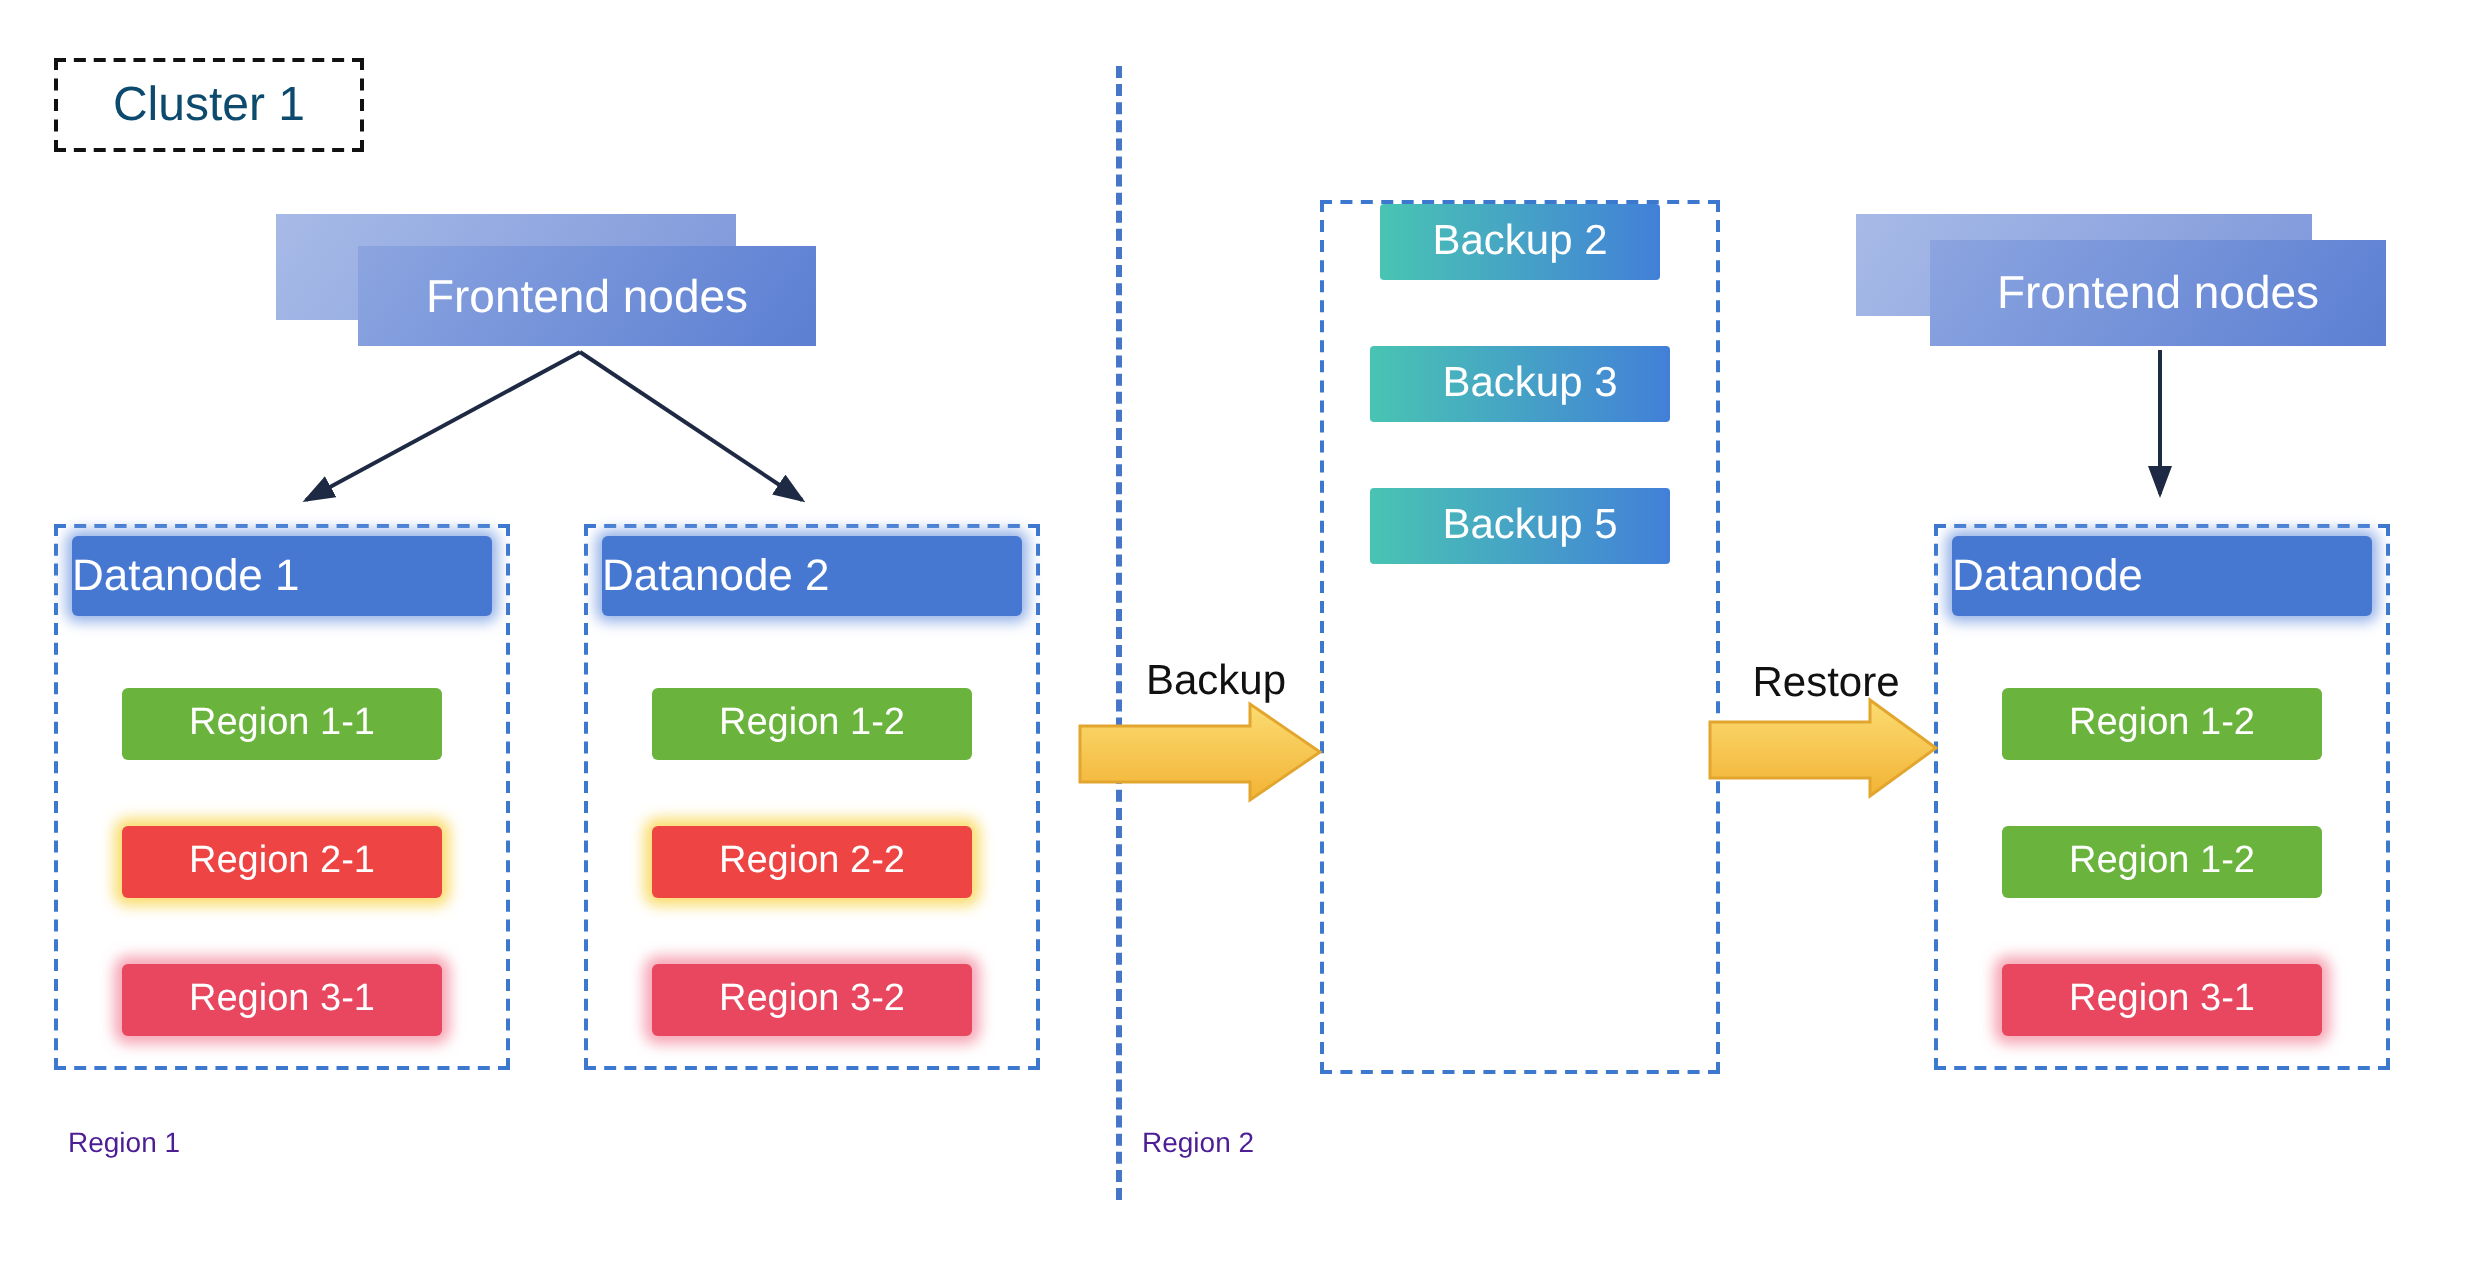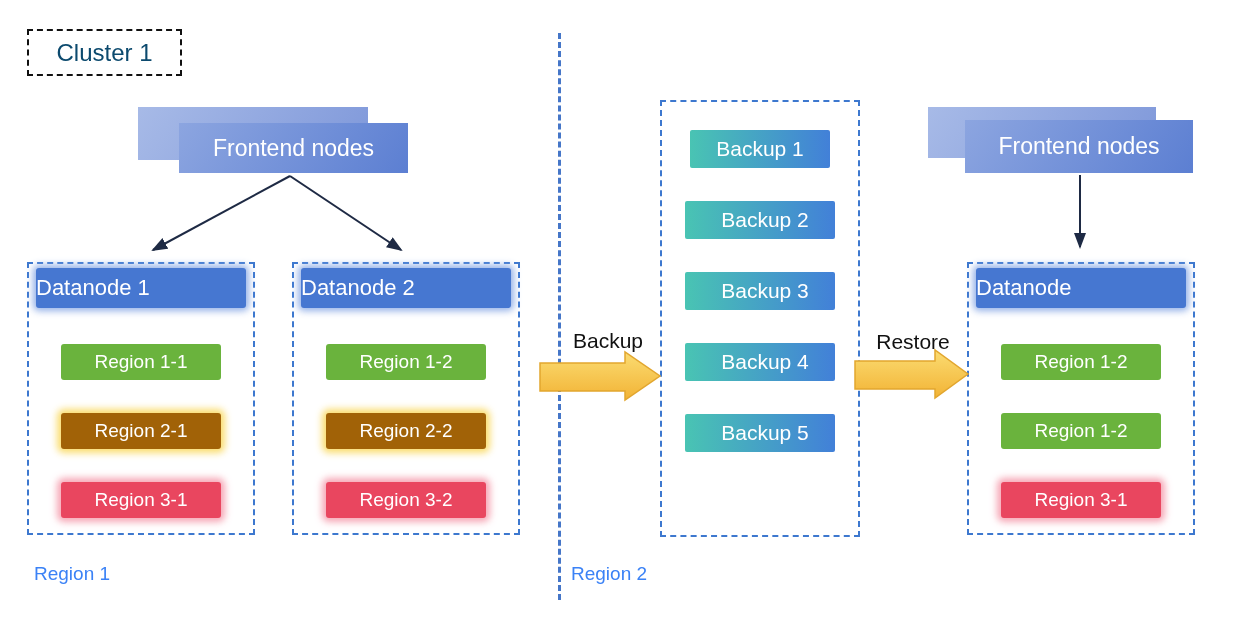--- a/index.html
+++ b/index.html
@@ -32,21 +32,21 @@
     background:#4677d1;color:#fff;font-size:22px;border-radius:3px;
     box-shadow:0 0 7px 3px rgba(130,165,228,0.85);
   }
   .chip{
     width:160px;height:36px;line-height:36px;text-align:center;
     color:#fff;font-size:19px;border-radius:3px;
   }
   .chip.first{margin-top:36px;}
   .chip + .chip{margin-top:33px;}
   .chip.green{background:#6ab33d;}
-  .chip.yellow{background:#a16207;box-shadow:0 0 7px 4px rgba(250,217,97,0.9);}
+  .chip.yellow{background:#ef4444;box-shadow:0 0 7px 4px rgba(250,217,97,0.9);}
   .chip.red{background:#e9465f;box-shadow:0 0 7px 4px rgba(244,144,162,0.8);}
   
   .storage-box{
     border:2px dashed #3d78cf;background:#fff;z-index:1;
     display:flex;flex-direction:column;align-items:center;
   }
   .storage-title{
     margin-top:8px;width:130px;text-align:center;font-size:22px;line-height:1.25;color:#111;
   }
   .backup-chip{
@@ -54,21 +54,21 @@
     background:linear-gradient(90deg,#49c4b3 0%,#4280d8 100%);border-radius:2px;
   }
   .backup-chip.first{margin-top:28px;}
   .backup-chip + .backup-chip{margin-top:33px;padding-left:10px;}
   
   .divider{
     left:558px;top:33px;height:567px;width:0;
     border-left:3px dashed #4576c8;z-index:1;
   }
   .flow-label{font-size:21px;color:#111;text-align:center;z-index:3;}
-  .footer-label{font-size:19px;color:#3b82f6;z-index:3;}
+  .footer-label{font-size:14px;color:#4c1d95;z-index:3;}
   svg.overlay{position:absolute;left:0;top:0;z-index:2;pointer-events:none;}
 </style>
 </head>
 <body>
 
 <div id="canvas">
 
   <div class="abs cluster-box" style="left:27px;top:29px;width:151px;height:43px;">
     <span>Cluster 1</span>
   </div>
@@ -94,24 +94,22 @@
   <div class="abs node-box" style="left:292px;top:262px;width:224px;height:269px;">
     <div class="node-header">Datanode 2</div>
     <div class="chip green first">Region 1-2</div>
     <div class="chip yellow">Region 2-2</div>
     <div class="chip red">Region 3-2</div>
   </div>
 
   <div class="abs divider"></div>
 
   <div class="abs storage-box" style="left:660px;top:100px;width:196px;height:433px;">
-    <div class="backup-chip first">Backup 1</div>
     <div class="backup-chip">Backup 2</div>
     <div class="backup-chip">Backup 3</div>
-    <div class="backup-chip">Backup 4</div>
     <div class="backup-chip">Backup 5</div>
   </div>
 
   <div class="abs node-box" style="left:967px;top:262px;width:224px;height:269px;">
     <div class="node-header">Datanode</div>
     <div class="chip green first">Region 1-2</div>
     <div class="chip green">Region 1-2</div>
     <div class="chip red">Region 3-1</div>
   </div>
 

